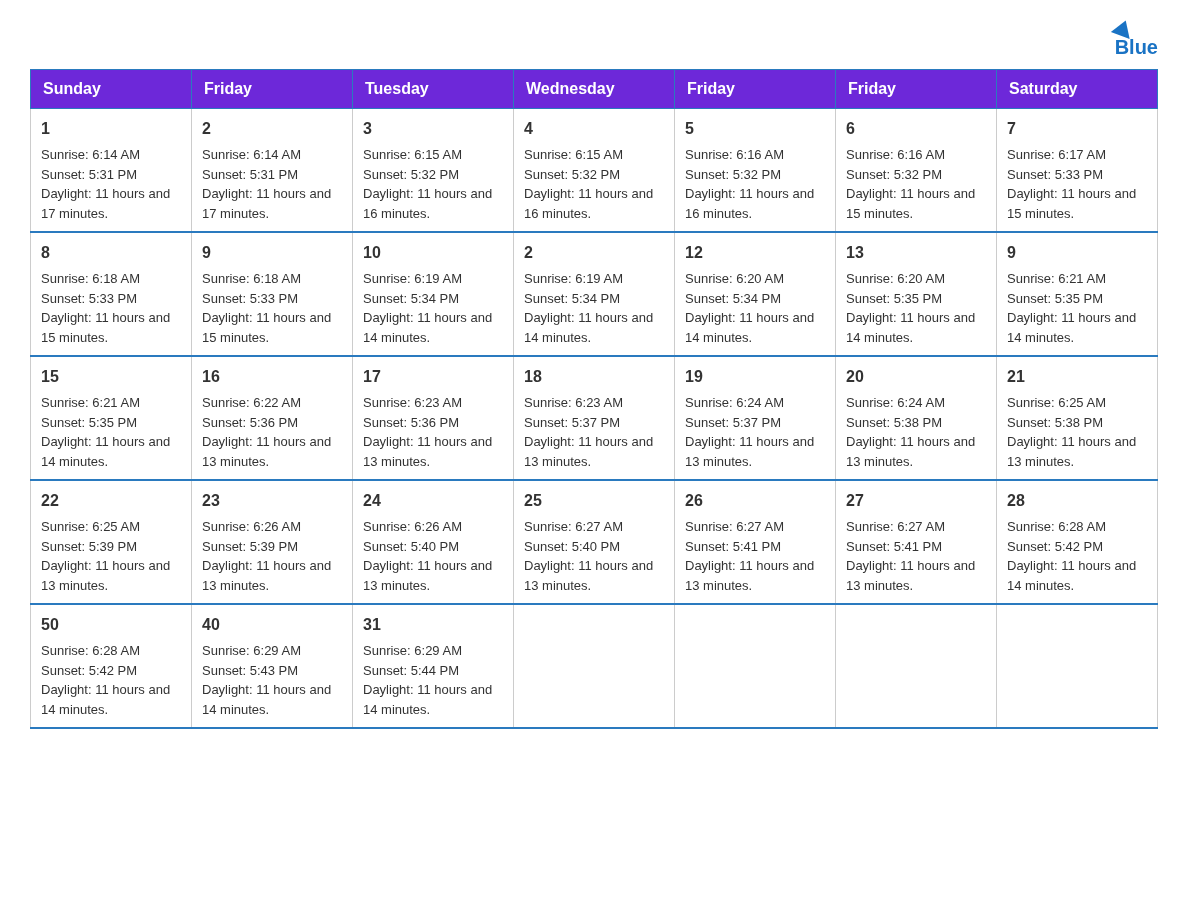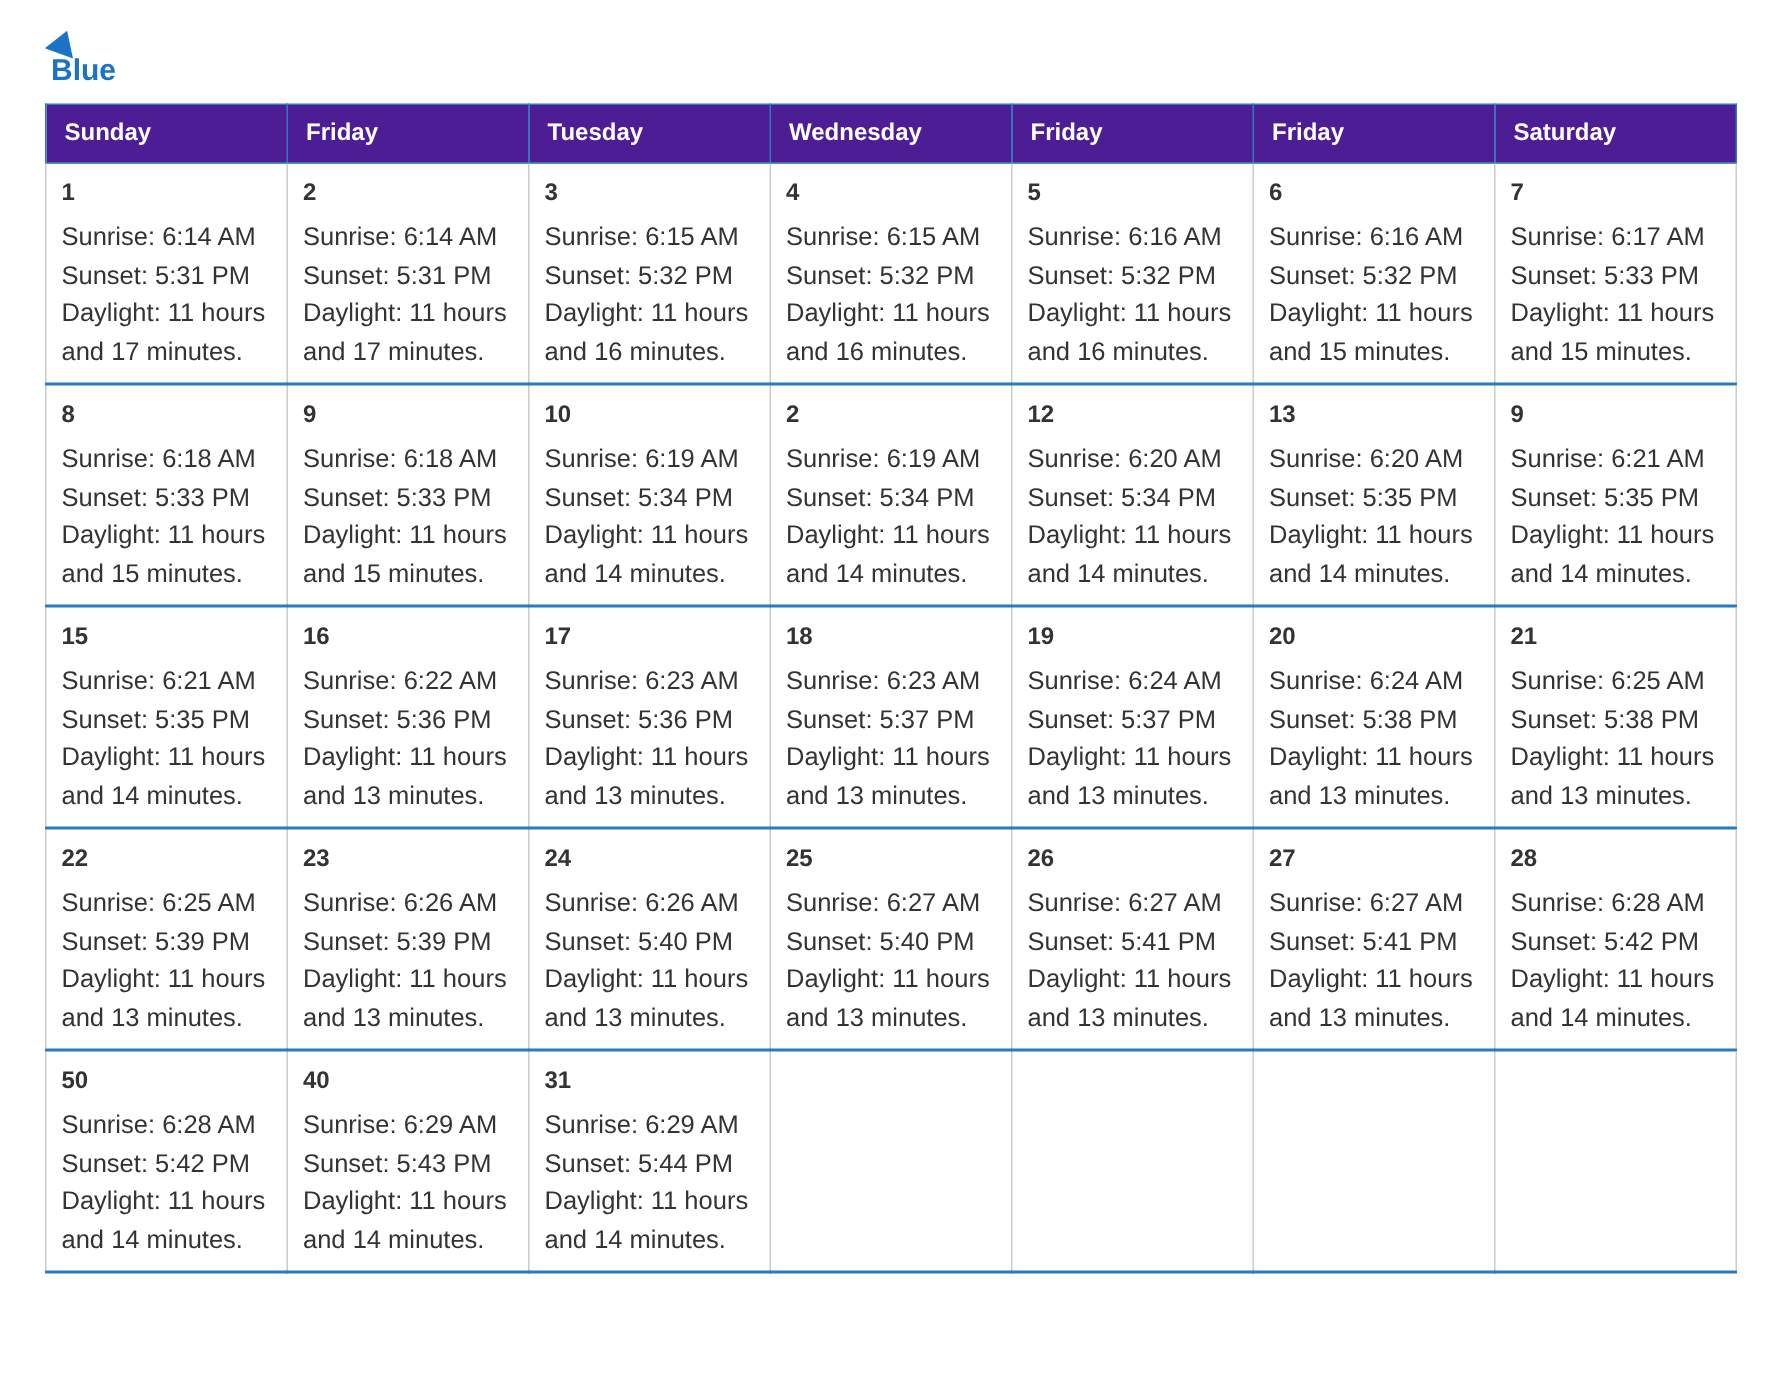--- a/index.html
+++ b/index.html
@@ -6,21 +6,21 @@
     body {
       font-family: Arial, Helvetica, sans-serif;
       background: #fff;
       color: #333;
       width: 1188px;
       min-height: 918px;
       padding: 20px 30px;
     }
     .header {
       display: flex;
-      justify-content: flex-start;
+      justify-content: flex-end;
       align-items: flex-start;
       margin-bottom: 10px;
     }
     .logo {
       display: flex;
       flex-direction: column;
       align-items: flex-start;
     }
     .logo-text {
       display: flex;
@@ -58,21 +58,21 @@
       font-size: 20px;
       color: #555;
       margin-top: 4px;
     }
     table {
       width: 100%;
       border-collapse: collapse;
       margin-top: 8px;
     }
     thead tr {
-      background-color: #4c1d95;
+      background-color: #6d28d9;
       color: #fff;
     }
     thead th {
       padding: 10px 12px;
       text-align: left;
       font-size: 16px;
       font-weight: bold;
       border: 1px solid #2a7abf;
     }
     tbody td {
@@ -83,21 +83,21 @@
       font-size: 13px;
       line-height: 1.5;
     }
     .day-number {
       font-size: 16px;
       font-weight: bold;
       color: #333;
       margin-bottom: 4px;
     }
     .day-detail {
-      font-size: 17px;
+      font-size: 13px;
       color: #333;
     }
     tbody tr {
       border-bottom: 2px solid #2a7abf;
     }
     tbody td.empty {
       background: #fff;
     }
   </style>
 </head>

